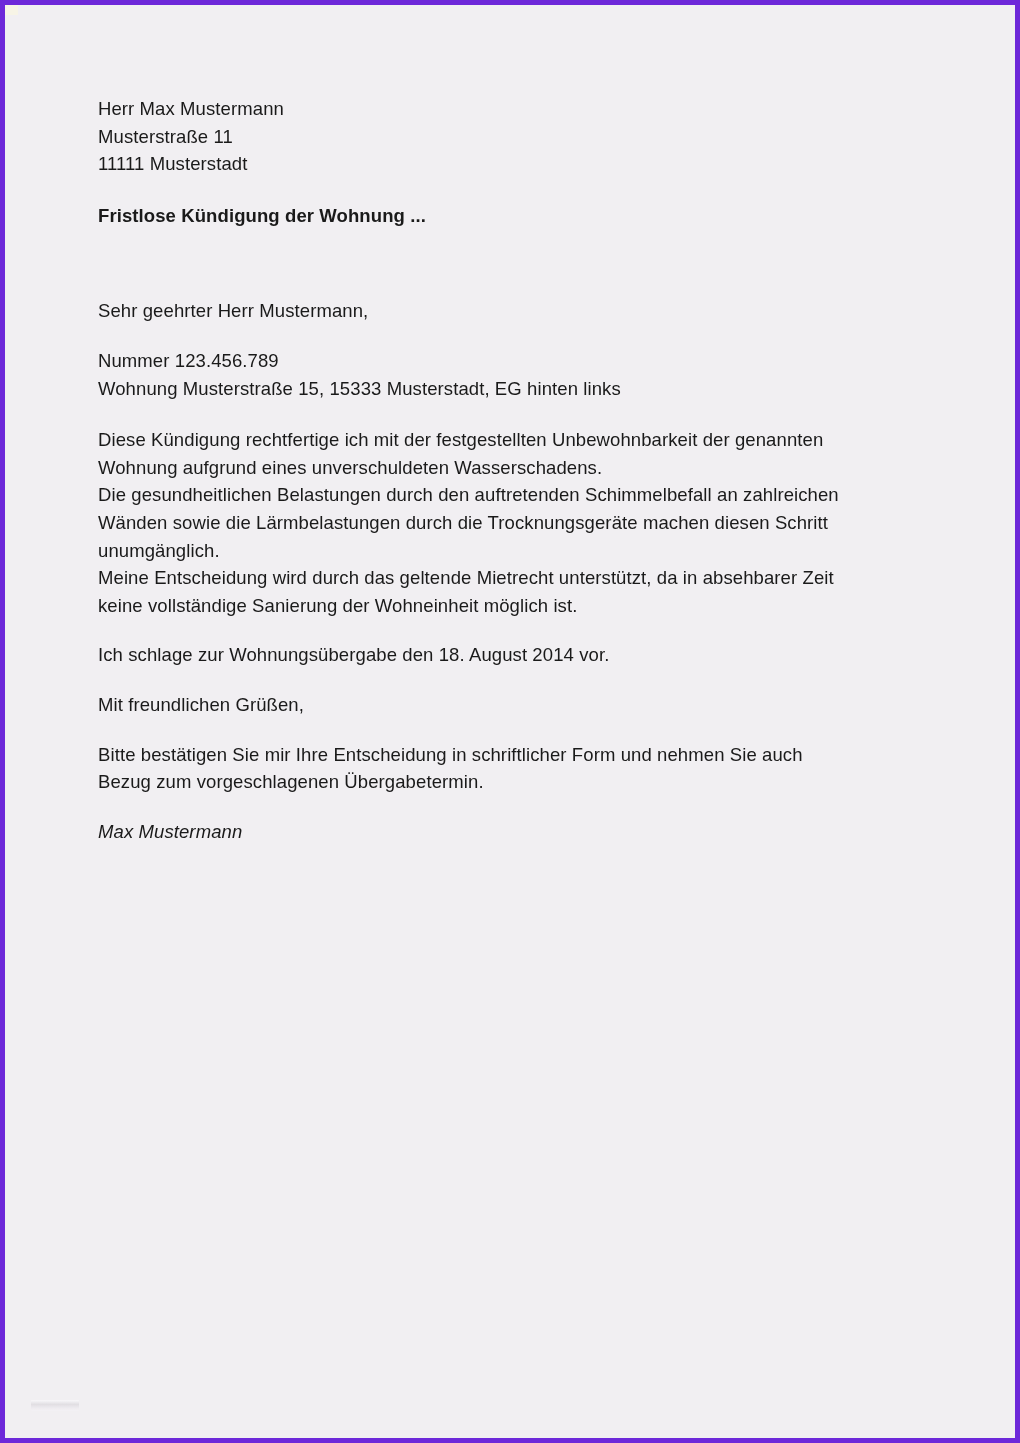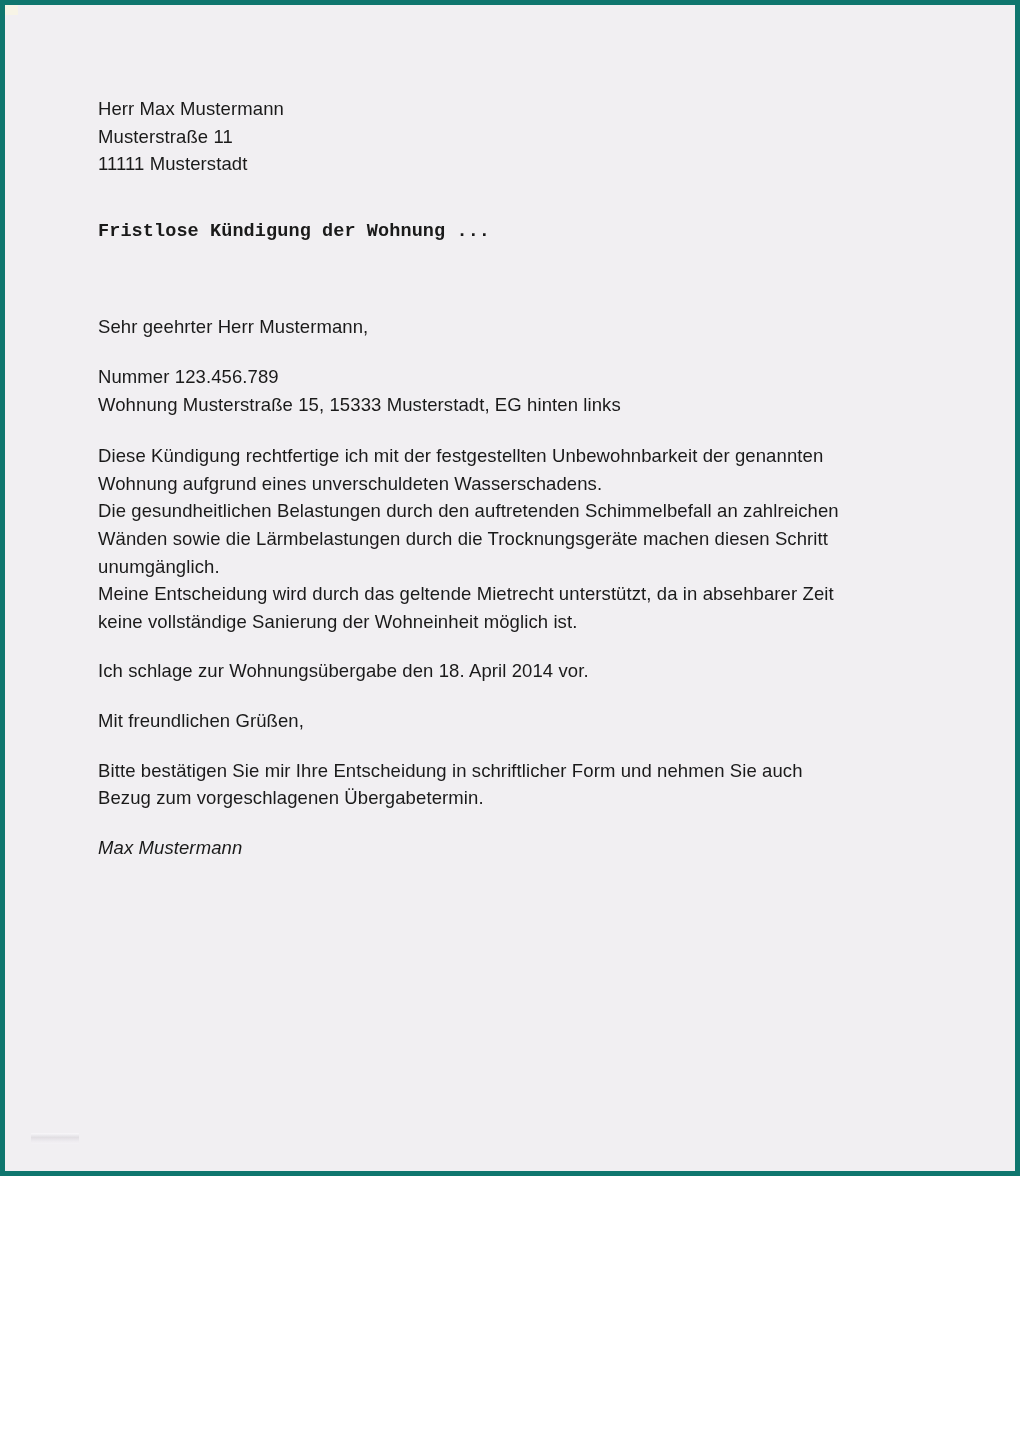--- a/index.html
+++ b/index.html
@@ -5,24 +5,24 @@
 <style>
   html, body {
     margin: 0;
     padding: 0;
     background: #ffffff;
   }
 
   .page {
     position: relative;
     width: 1020px;
-    height: 1176px;
+    height: 1443px;
     box-sizing: border-box;
     background: #f1eff2;
-    border: 5px solid #0f766e;
+    border: 5px solid #6d28d9;
     overflow: hidden;
     font-family: "Liberation Sans", "DejaVu Sans", sans-serif;
     color: #1a1a1a;
   }
 
   
   .corner-mark {
     position: absolute;
     top: 0;
     left: 0;
@@ -60,21 +60,21 @@
 
   .block {
     font-size: 18.5px;
     line-height: 27.6px;
     letter-spacing: 0.1px;
     white-space: pre-line;
     margin: 0;
   }
 
   .addr-block      { margin-bottom: 0; }
-  .subject-block   { font-weight: bold; margin-top: 40px; font-family: Liberation Mono, monospace; }
+  .subject-block   { font-weight: bold; margin-top: 24px; }
   .salutation      { margin-top: 68px; }
   .intro           { margin-top: 22px; }
   .contract        { margin-top: 22px; }
   .effective       { margin-top: 22px; }
   .reasons         { margin-top: 24px; }
   .handover        { margin-top: 22px; }
   .confirm         { margin-top: 22px; }
   .closing         { margin-top: 22px; }
   .signature       { margin-top: 22px; font-style: italic; }
 </style>
@@ -101,21 +101,21 @@
 
 
     <p class="block reasons">Diese Kündigung rechtfertige ich mit der festgestellten Unbewohnbarkeit der genannten
 Wohnung aufgrund eines unverschuldeten Wasserschadens.
 Die gesundheitlichen Belastungen durch den auftretenden Schimmelbefall an zahlreichen
 Wänden sowie die Lärmbelastungen durch die Trocknungsgeräte machen diesen Schritt
 unumgänglich.
 Meine Entscheidung wird durch das geltende Mietrecht unterstützt, da in absehbarer Zeit
 keine vollständige Sanierung der Wohneinheit möglich ist.</p>
 
-    <p class="block handover">Ich schlage zur Wohnungsübergabe den 18. April 2014 vor.</p>
+    <p class="block handover">Ich schlage zur Wohnungsübergabe den 18. August 2014 vor.</p>
 
     <p class="block closing">Mit freundlichen Grüßen,</p>
 
     <p class="block confirm">Bitte bestätigen Sie mir Ihre Entscheidung in schriftlicher Form und nehmen Sie auch
 Bezug zum vorgeschlagenen Übergabetermin.</p>
 
     <p class="block signature">Max Mustermann</p>
 
   </div>
 

